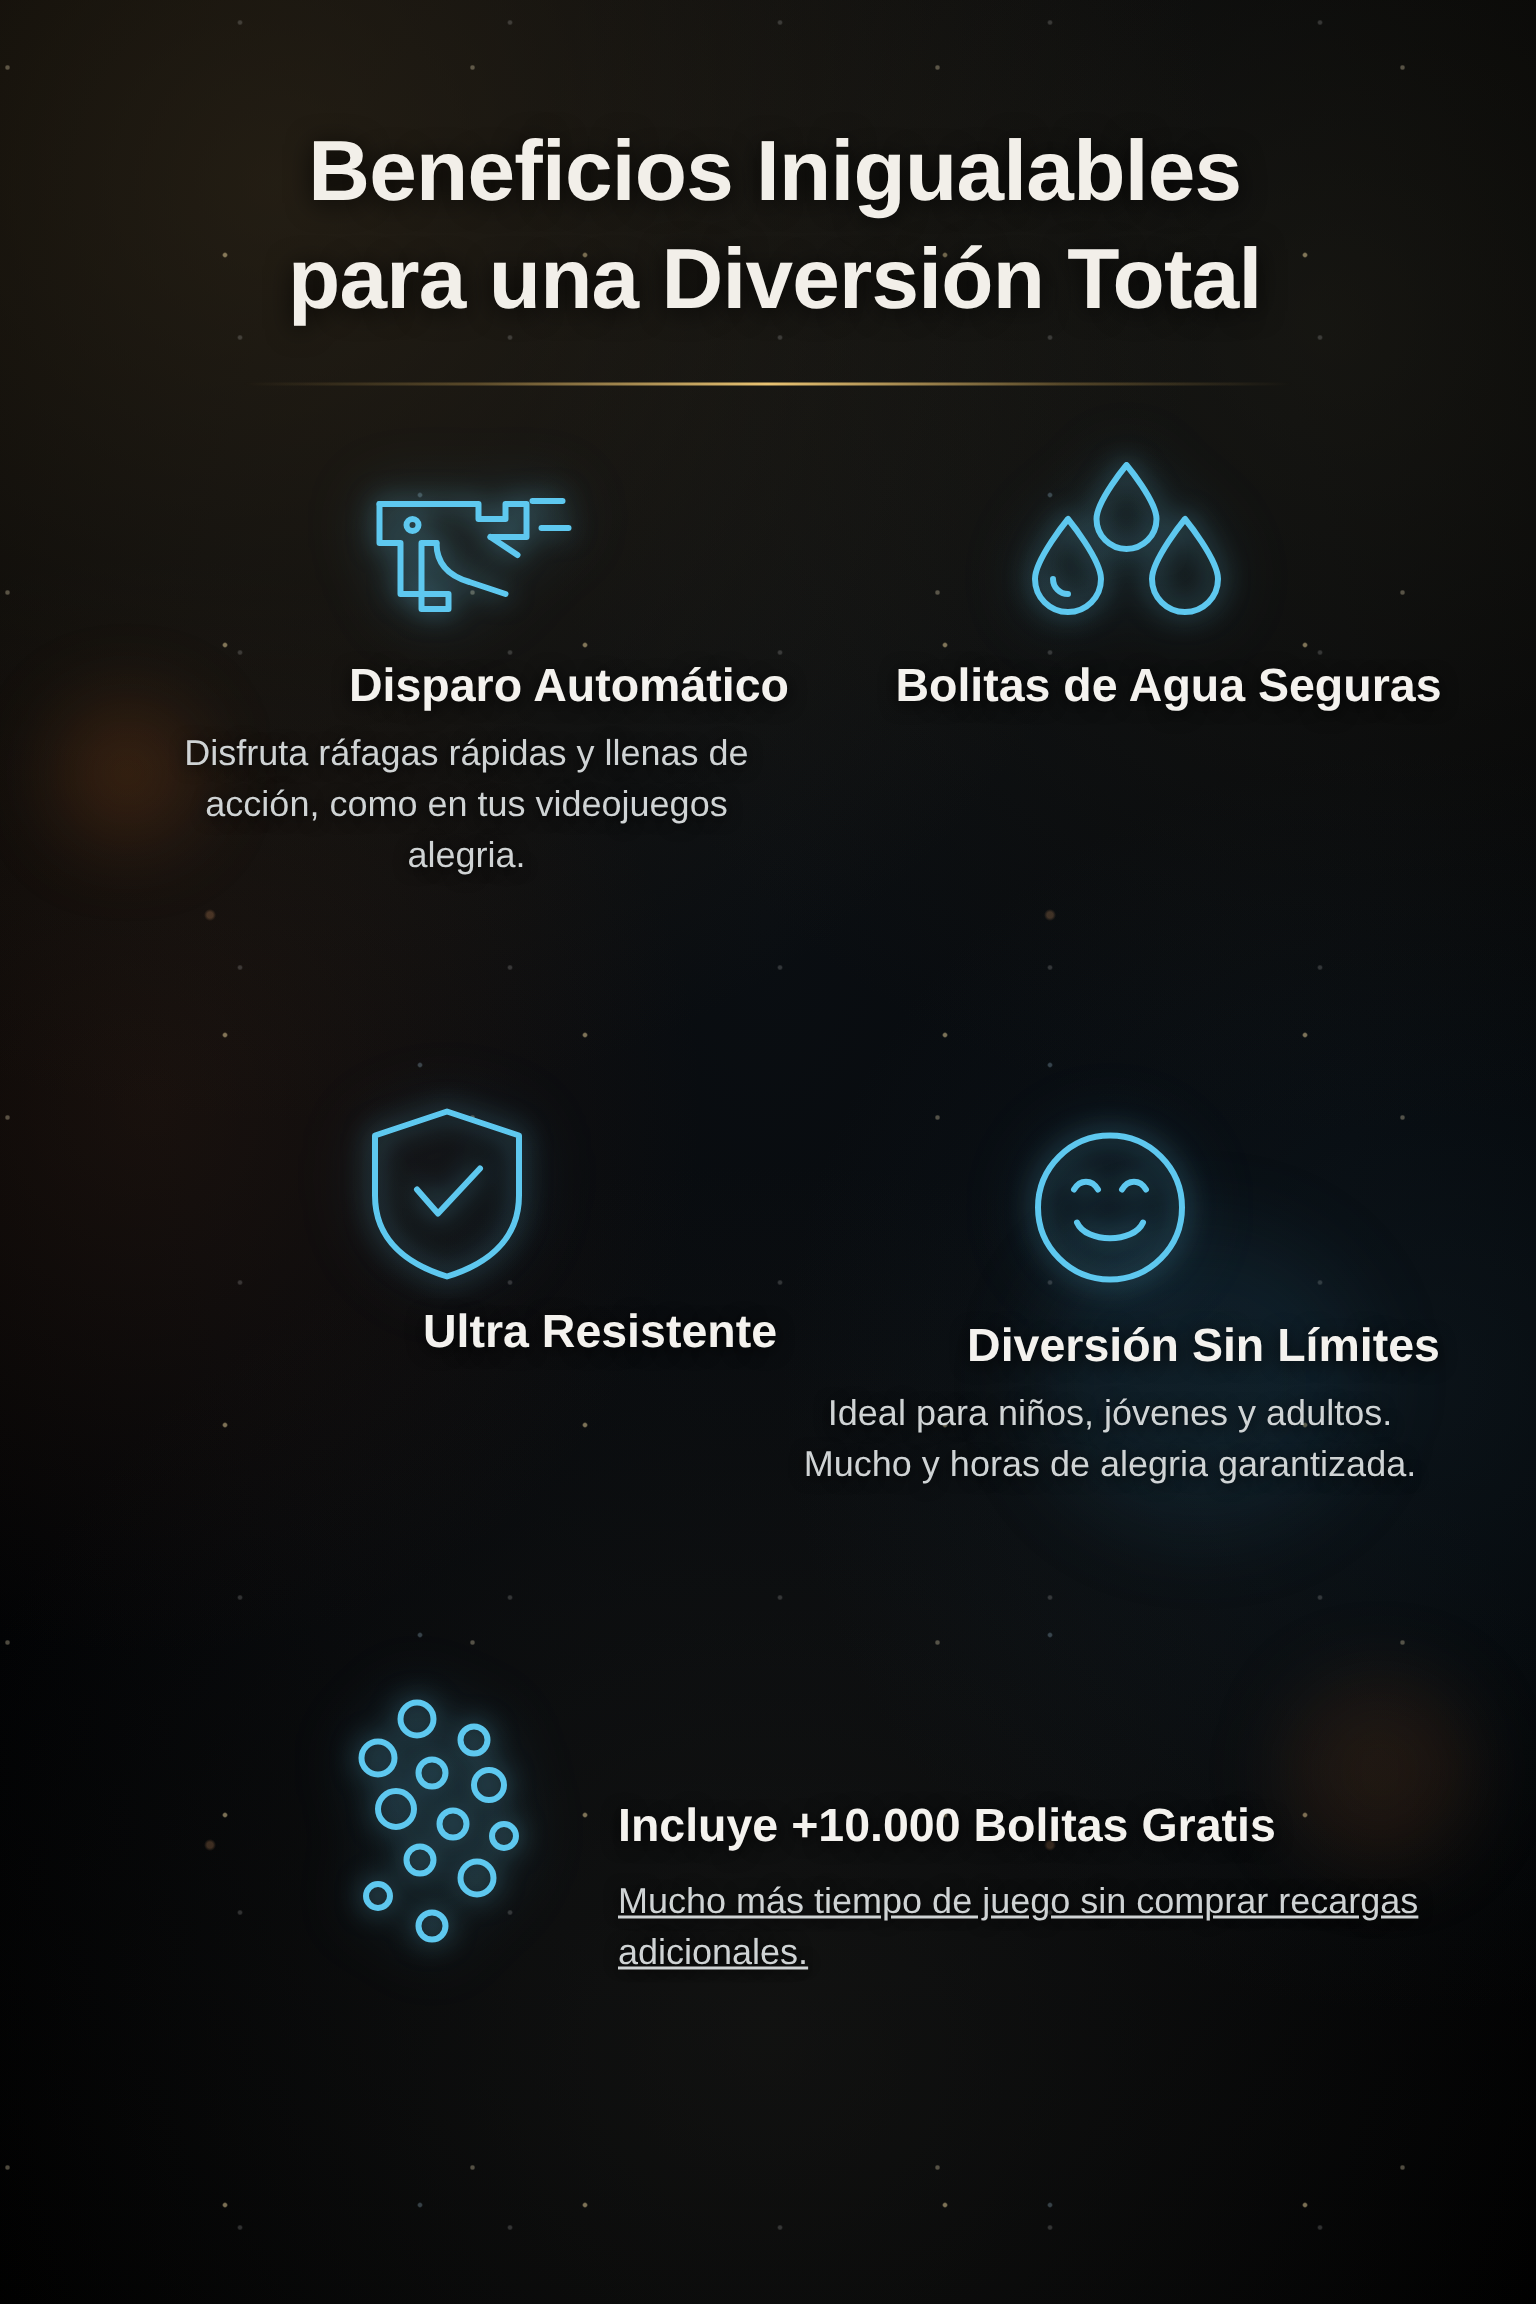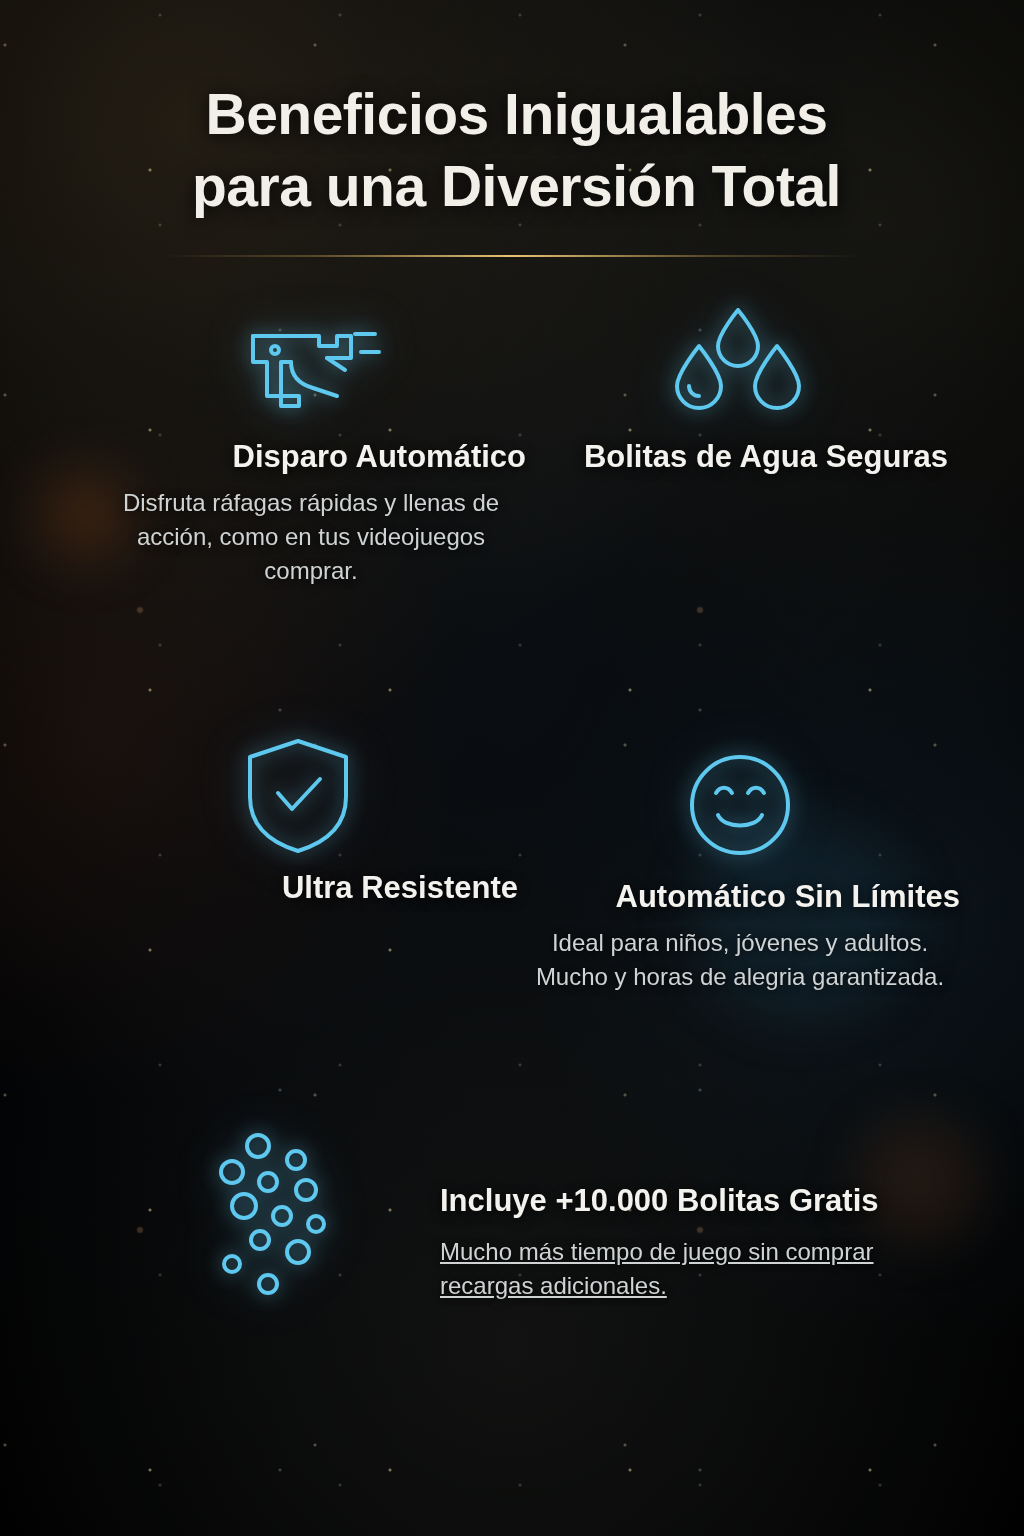--- a/index.html
+++ b/index.html
@@ -121,32 +121,31 @@
     font-size: 24px;
     font-weight: 400;
     color: #cfd3d4;
     line-height: 1.42;
     margin: 10px 0 0 0;
     text-shadow: 0 1px 10px rgba(0,0,0,0.8);
   }
 
   
   #cell-disparo { left: 96px;  top: 0px;   width: 430px; }
-  #cell-bolitas { left: 528px; top: 0px;   width: 420px; }
+  #cell-bolitas { left: 541px; top: 0px;   width: 420px; }
   #cell-resistente { left: 78px;  top: 431px; width: 440px; }
   #cell-diversion  { left: 520px; top: 440px; width: 440px; }
 
   #cell-incluye {
-    left: 172px;
+    left: 192px;
     top: 820px;
     width: 790px;
     display: flex;
-    align-items: center;
+    align-items: flex-end;
     text-align: left;
-    gap: 48px;
   }
   #cell-incluye .icon-wrap {
     width: 220px;
     height: 200px;
     flex: 0 0 220px;
   }
   #cell-incluye .text-col {
     padding-top: 38px;
   }
   #cell-incluye .feature-title { text-align: left; font-size: 31px; line-height: 1.3; }
@@ -179,21 +178,21 @@
             <path d="M22 26 v26 h14 v34 h14 v-34 h10"></path>
             <path d="M60 52 c0 14 8 22 22 26 l24 8"></path>
             <path d="M50 86 h18 v10 h-18 z"></path>
             <path d="M96 48 l18 12"></path>
             <circle cx="44" cy="40" r="4"></circle>
             <path d="M124 24 h20"></path>
             <path d="M130 42 h18"></path>
           </svg>
         </div>
         <p class="feature-title">Disparo Automático</p>
-        <p class="feature-desc">Disfruta ráfagas rápidas y llenas de acción, como en tus videojuegos comprar.</p>
+        <p class="feature-desc">Disfruta ráfagas rápidas y llenas de acción, como en tus videojuegos alegria.</p>
       </div>
 
       <div class="cell" id="cell-bolitas">
         <div class="icon-wrap">
           <svg width="150" height="130" viewBox="0 0 150 130" fill="none" stroke="#5ec8ef" stroke-width="4" stroke-linecap="round" stroke-linejoin="round">
             <path d="M75 10 c0 0 -20 24 -20 36 a20 20 0 0 0 40 0 c0 -12 -20 -36 -20 -36 z"></path>
             <path d="M36 46 c0 0 -22 27 -22 40 a22 22 0 0 0 44 0 c0 -13 -22 -40 -22 -40 z"></path>
             <path d="M114 46 c0 0 -22 27 -22 40 a22 22 0 0 0 44 0 c0 -13 -22 -40 -22 -40 z"></path>
             <path d="M26 86 a10 10 0 0 0 10 10"></path>
           </svg>
@@ -213,21 +212,21 @@
 
       <div class="cell" id="cell-diversion">
         <div class="icon-wrap">
           <svg width="112" height="112" viewBox="0 0 112 112" fill="none" stroke="#5ec8ef" stroke-width="4" stroke-linecap="round" stroke-linejoin="round">
             <circle cx="56" cy="56" r="48"></circle>
             <path d="M32 44 c4 -7 12 -7 16 0"></path>
             <path d="M64 44 c4 -7 12 -7 16 0"></path>
             <path d="M34 66 c6 14 38 14 44 0"></path>
           </svg>
         </div>
-        <p class="feature-title">Automático Sin Límites</p>
+        <p class="feature-title">Diversión Sin Límites</p>
         <p class="feature-desc">Ideal para niños, jóvenes y adultos. Mucho y horas de alegria garantizada.</p>
       </div>
 
       <div class="cell" id="cell-incluye">
         <div class="icon-wrap">
           <svg width="160" height="190" viewBox="0 0 160 190" fill="none" stroke="#5ec8ef" stroke-width="4">
             <circle cx="56" cy="22" r="11"></circle>
             <circle cx="94" cy="36" r="9"></circle>
             <circle cx="30" cy="48" r="11"></circle>
             <circle cx="66" cy="58" r="9"></circle>

